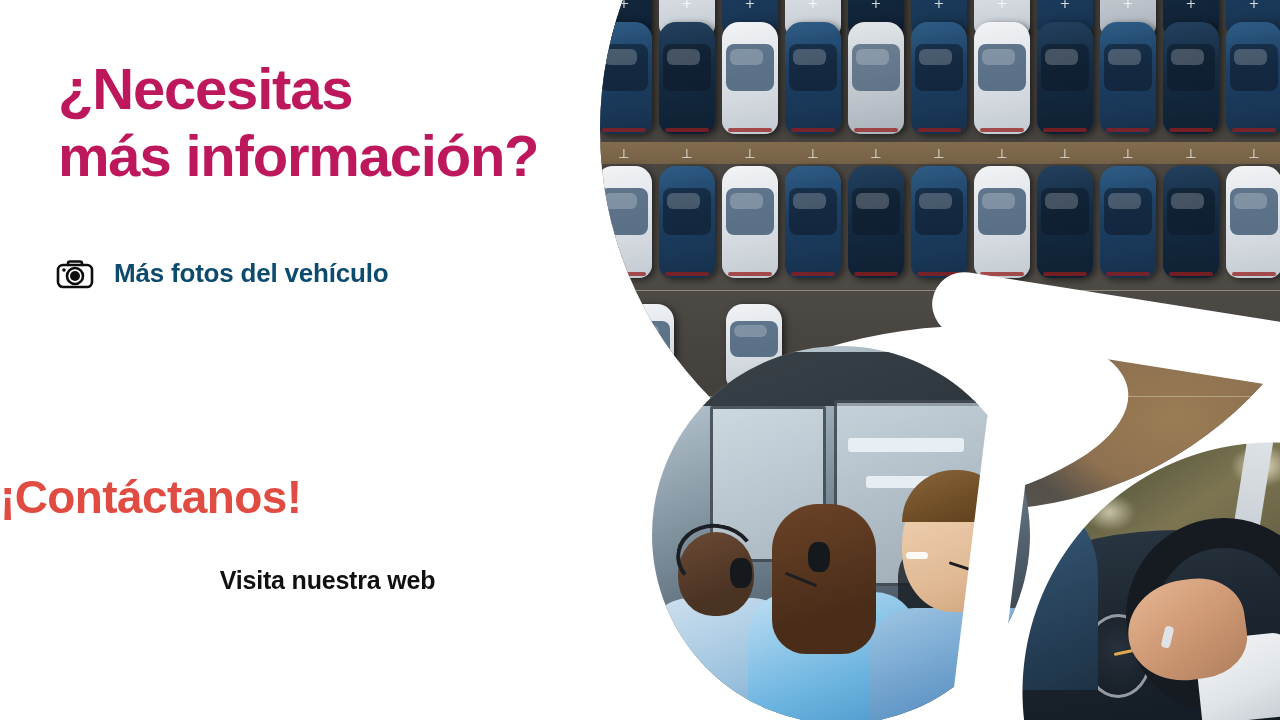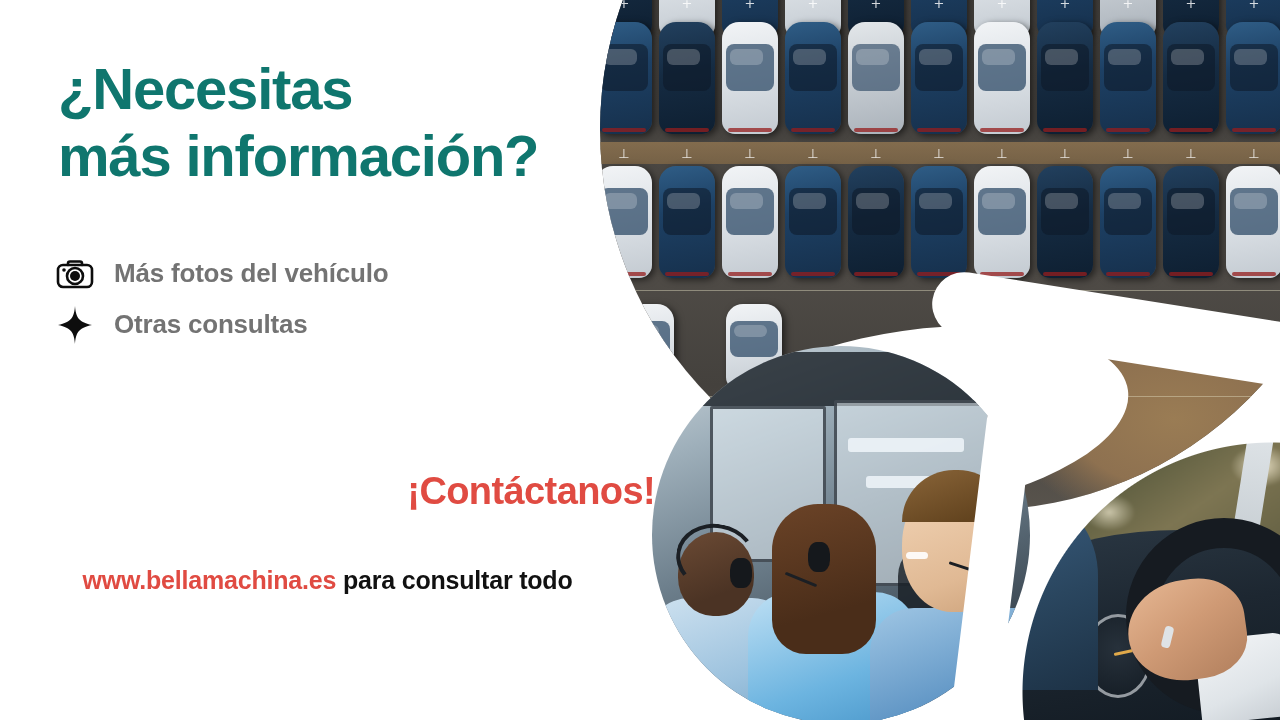--- a/index.html
+++ b/index.html
@@ -356,21 +356,21 @@
   .headline {
     position: absolute;
     left: 58px;
     top: 56px;
     width: 620px;
     margin: 0;
     font-size: 58px;
     line-height: 1.15;
     font-weight: 700;
     letter-spacing: -1.2px;
-    color: #0f766e;
+    color: #be185d;
     font-family: "Liberation Sans", sans-serif;
     white-space: pre-line;
   }
 
   .features {
     position: absolute;
     left: 52px;
     top: 248px;
     margin: 0;
     padding: 0;
@@ -389,32 +389,32 @@
     flex: 0 0 46px;
     display: flex;
     align-items: center;
     justify-content: center;
     color: #0d0d0d;
   }
   .feature-icon svg { display: block; }
   .feature-label {
     font-size: 26px;
     font-weight: 700;
-    color: #737373;
+    color: #0c4a6e;
     letter-spacing: -0.2px;
     font-family: "Liberation Sans", sans-serif;
   }
 
   .cta {
     position: absolute;
     left: 0;
     top: 470px;
     width: 655px;
-    text-align: right;
-    font-size: 38px;
+    text-align: left;
+    font-size: 46px;
     font-weight: 700;
     letter-spacing: -0.6px;
     color: #e04b42;
     font-family: "Liberation Sans", sans-serif;
   }
 
   .web-block {
     position: absolute;
     left: 0;
     top: 560px;
@@ -682,31 +682,23 @@
             <circle cx="19" cy="18" r="8" stroke="#0d0d0d" stroke-width="2.6"></circle>
             <circle cx="19" cy="18" r="5" fill="#0d0d0d"></circle>
             <circle cx="8" cy="12" r="1.8" fill="#0d0d0d"></circle>
           </svg>
         </span>
         <span class="feature-label">Más fotos del vehículo</span>
       </li>
 
 
 
-      <li class="feature">
-        <span class="feature-icon">
-          <svg width="34" height="38" viewBox="0 0 34 38">
-            <path d="M17 0c.9 10.5 3 16.2 17 19-14 2.8-16.1 8.5-17 19-.9-10.5-3-16.2-17-19 14-2.8 16.1-8.5 17-19Z" fill="#0d0d0d"></path>
-          </svg>
-        </span>
-        <span class="feature-label">Otras consultas</span>
-      </li>
 
     </ul>
 
     <div class="cta">¡Contáctanos!</div>
 
     <div class="web-block">
-      <div><span class="web-url">www.bellamachina.es</span><span> para consultar todo</span></div>
+      <div>Visita nuestra web</div>
     </div>
 
   </div>
 </div>
 
 </body></html>

